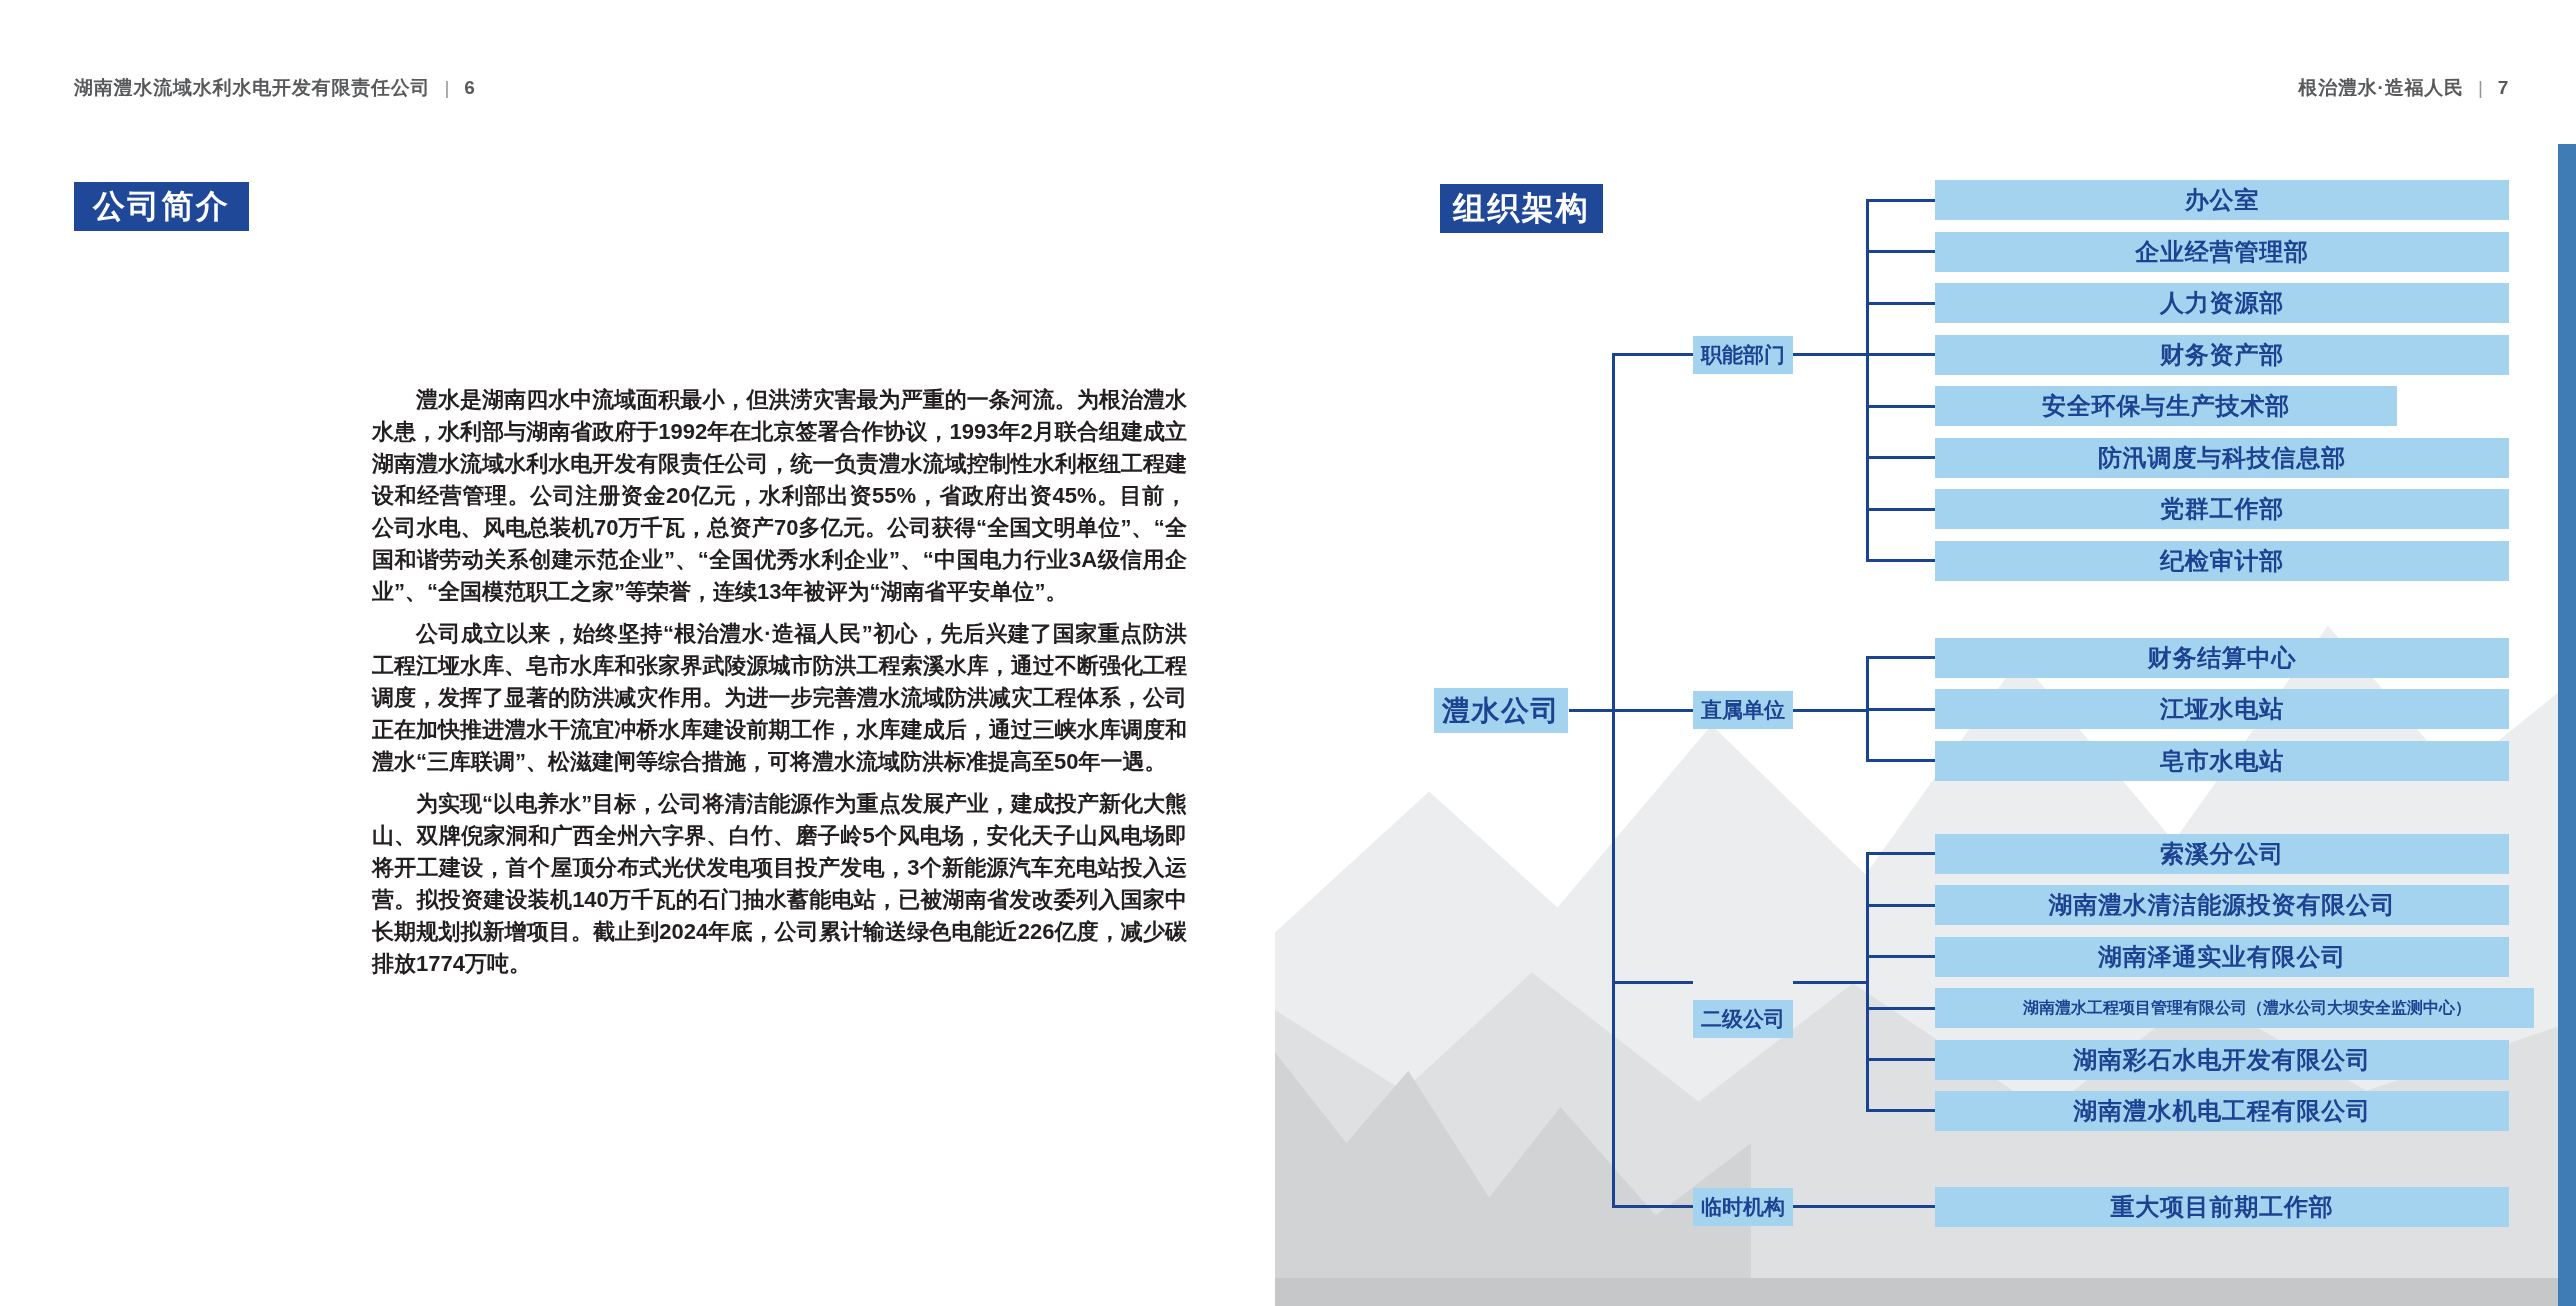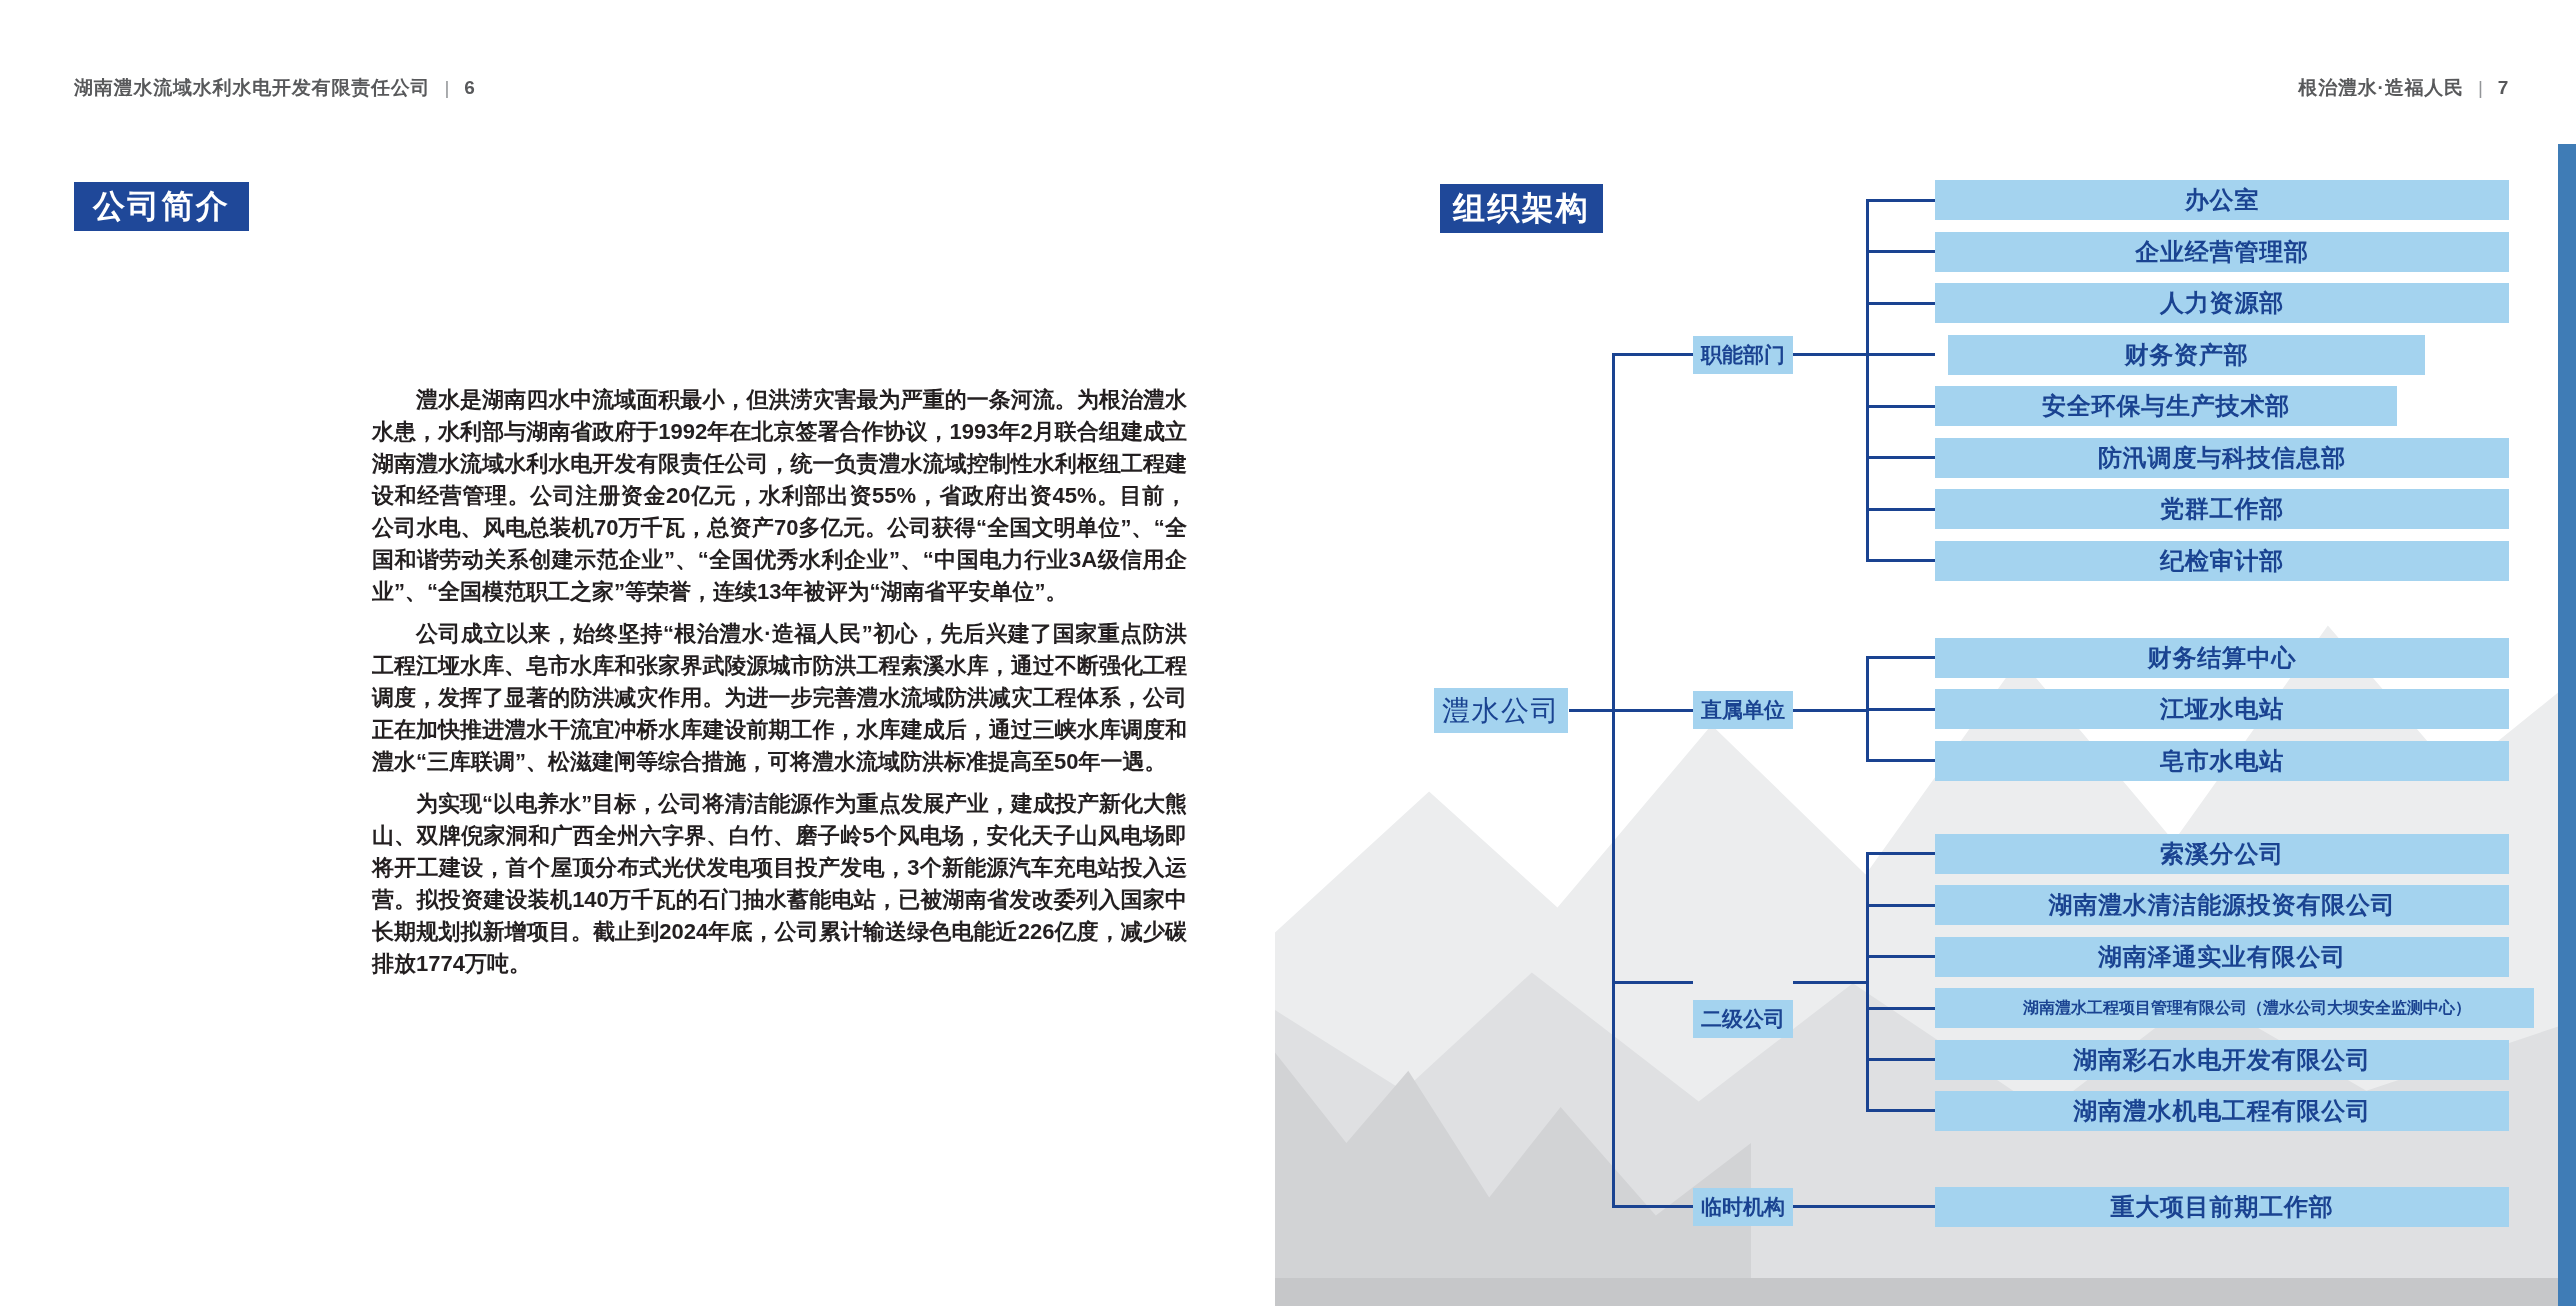--- a/index.html
+++ b/index.html
@@ -41,21 +41,21 @@
     clip-path:polygon(0 45%,10% 60%,20% 38%,33% 62%,45% 40%,60% 64%,72% 42%,85% 60%,100% 48%,100% 100%,0 100%); }
   .bg-ridge3{ left:1275px; top:944px; width:476px; height:362px; background:#d2d3d5;
     clip-path:polygon(0 30%,15% 55%,28% 35%,45% 70%,60% 45%,80% 75%,100% 55%,100% 100%,0 100%); }
   .bg-band{ left:1275px; top:1278px; width:1284px; height:28px; background:#c6c7c9; }
   .side-strip{ position:absolute; left:2558px; top:144px; width:17.7px; height:1162px;
     background:var(--strip-blue); }
   
   #org-chart{ position:absolute; left:0; top:0; width:2576px; height:1306px; }
   .org-line{ position:absolute; background:var(--line-blue); }
   .org-root{ position:absolute; left:1434px; top:688px; width:134px; height:45px;
-    background:var(--bar-blue); color:var(--line-blue); font-size:28px; font-weight:normal;
+    background:var(--bar-blue); color:var(--line-blue); font-size:28px; font-weight:bold;
     letter-spacing:1.5px; display:flex; align-items:center; justify-content:center; }
   .org-label{ position:absolute; left:1693px; width:100px; height:38px;
     background:var(--bar-blue); color:var(--line-blue); font-size:21px; font-weight:bold;
     display:flex; align-items:center; justify-content:center; }
   .org-bar{ position:absolute; left:1935px; width:574px; height:40px;
     background:var(--bar-blue); color:var(--line-blue); font-size:24px; font-weight:bold;
     letter-spacing:0.8px; display:flex; align-items:center; justify-content:center;
     white-space:nowrap; }
   .org-bar.small{ font-size:16px; letter-spacing:0;padding-left:25px; }
 </style>
@@ -99,21 +99,21 @@
       <div class="org-line" style="left: 1866px; top: 302px; width: 69px; height: 3.1px;"></div>
       <div class="org-line" style="left: 1866px; top: 353px; width: 69px; height: 3.1px;"></div>
       <div class="org-line" style="left: 1866px; top: 405px; width: 69px; height: 3.1px;"></div>
       <div class="org-line" style="left: 1866px; top: 456px; width: 69px; height: 3.1px;"></div>
       <div class="org-line" style="left: 1866px; top: 508px; width: 69px; height: 3.1px;"></div>
       <div class="org-line" style="left: 1866px; top: 559px; width: 69px; height: 3.1px;"></div>
       <div class="org-label" style="left: 1693px; top: 336px; width: 100px; height: 38px;">职能部门</div>
       <div class="org-bar" style="left: 1935px; top: 180px; width: 574px; height: 40px;">办公室</div>
       <div class="org-bar" style="left: 1935px; top: 232px; width: 574px; height: 40px;">企业经营管理部</div>
       <div class="org-bar" style="left: 1935px; top: 283px; width: 574px; height: 40px;">人力资源部</div>
-      <div class="org-bar" style="left: 1935px; top: 335px; width: 477px; height: 40px; margin-left: 13px;">财务资产部</div>
+      <div class="org-bar" style="left: 1935px; top: 335px; width: 574px; height: 40px;">财务资产部</div>
       <div class="org-bar" style="left: 1935px; top: 386px; width: 462px; height: 40px;">安全环保与生产技术部</div>
       <div class="org-bar" style="left: 1935px; top: 438px; width: 574px; height: 40px;">防汛调度与科技信息部</div>
       <div class="org-bar" style="left: 1935px; top: 489px; width: 574px; height: 40px;">党群工作部</div>
       <div class="org-bar" style="left: 1935px; top: 541px; width: 574px; height: 40px;">纪检审计部</div>
       <div class="org-line" style="left: 1612px; top: 709px; width: 81px; height: 3.1px;"></div>
       <div class="org-line" style="left: 1793px; top: 709px; width: 73px; height: 3.1px;"></div>
       <div class="org-line" style="left: 1866px; top: 656px; width: 3.1px; height: 106px;"></div>
       <div class="org-line" style="left: 1866px; top: 656px; width: 69px; height: 3.1px;"></div>
       <div class="org-line" style="left: 1866px; top: 708px; width: 69px; height: 3.1px;"></div>
       <div class="org-line" style="left: 1866px; top: 759px; width: 69px; height: 3.1px;"></div>

